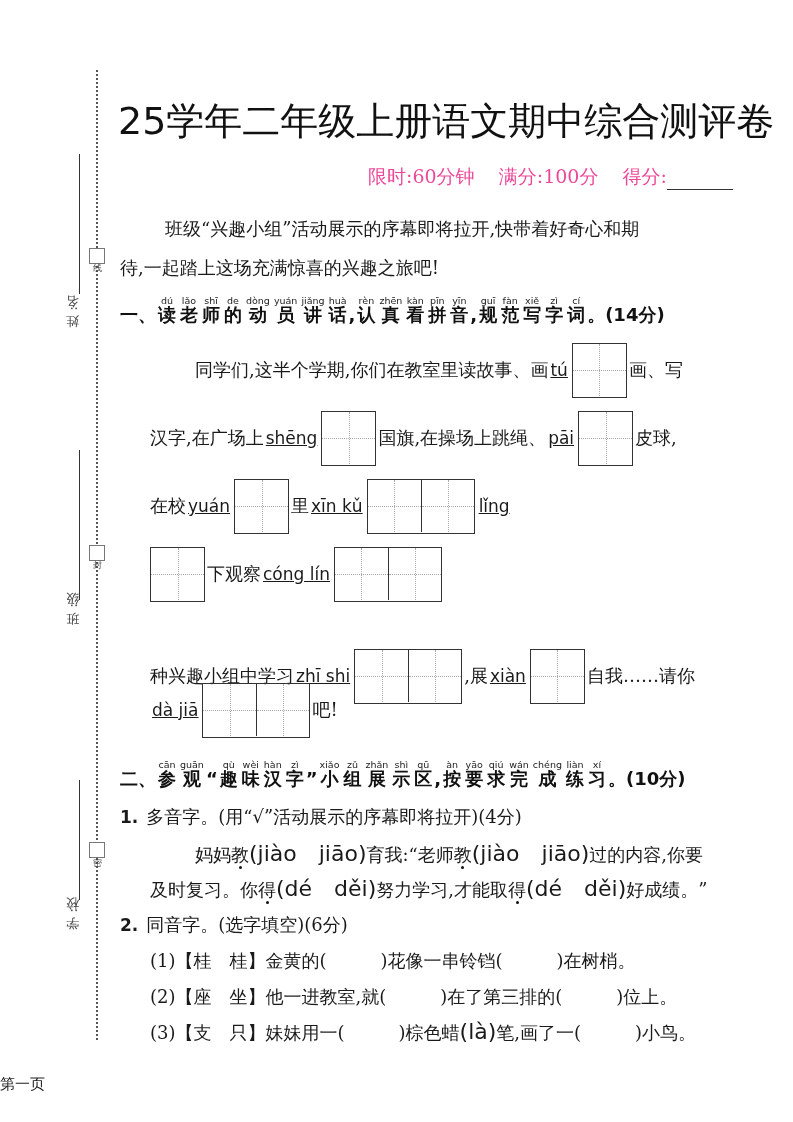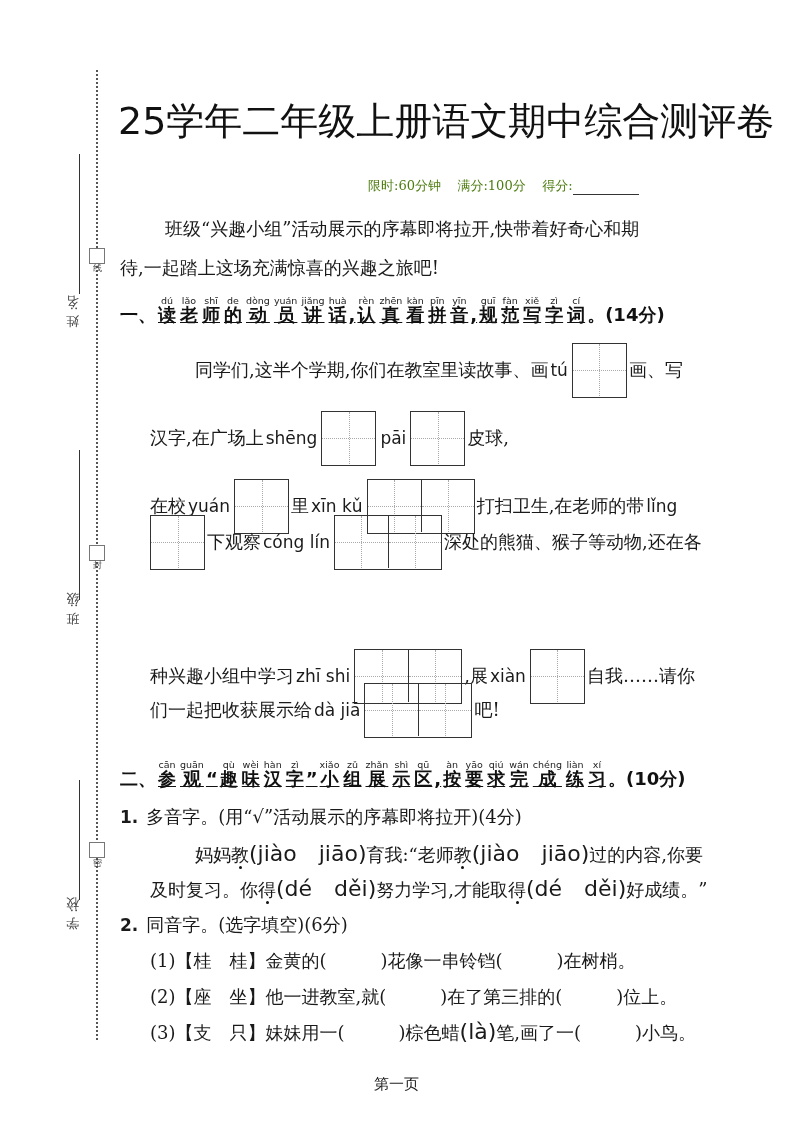--- a/index.html
+++ b/index.html
@@ -7,40 +7,40 @@
          font-family: "DejaVu Serif", "Liberation Serif", serif; color: #1a1a1a; }
   .margin-strip { position: absolute; left: 0; top: 0; width: 120px; height: 1122px; }
   .dotline { position: absolute; left: 96px; top: 70px; height: 970px; border-left: 2px dotted #555; }
   .seal { position: absolute; left: 89px; width: 16px; height: 16px; border: 1px solid #777; background:#fff;
           font-size: 9px; color:#444; display:flex; align-items:center; justify-content:center; writing-mode: vertical-rl; }
   .field-line { position: absolute; left: 79px; border-left: 1px solid #333; }
   .field-label { position: absolute; left: 64px; writing-mode: vertical-rl; transform: rotate(180deg);
                  font-size: 13px; color: #444; letter-spacing: 8px; font-family: "DejaVu Serif", serif; }
   .title { position: absolute; left: 118px; top: 96px; width: 650px; font-family: "DejaVu Sans", "Liberation Sans", sans-serif;
            font-size: 38px; letter-spacing: 0px; color: #111; white-space: nowrap; }
-  .meta { position: absolute; left: 368px; top: 177px; font-size: 13px; color: #4d7c0f; white-space: nowrap; }
+  .meta { position: absolute; left: 368px; top: 164px; font-size: 19px; color: #ec4899; white-space: nowrap; }
   .meta .blank { display:inline-block; width: 66px; border-bottom: 1px solid #333; height: 12px; vertical-align: bottom; }
   .para { position: absolute; font-size: 18px; line-height: 34px; white-space: nowrap; }
   .sec-head { position: absolute; left: 120px; font-family: "DejaVu Sans", "Liberation Sans", sans-serif; font-weight: bold;
               font-size: 18px; white-space: nowrap; color:#111; }
-  ruby { ruby-position: over; text-decoration: underline; }
+  ruby { ruby-position: over; }
   rt { font-family: "DejaVu Sans", sans-serif; font-weight: normal; font-size: 9.5px; color:#222; }
   .line { position: absolute; left: 150px; height: 56px; display: flex; align-items: center; white-space: nowrap;
           font-size: 18px; justify-content: center; }
-  .py { font-family: "DejaVu Sans", "Liberation Sans", sans-serif; font-size: 17px; margin: 0 2px; }
+  .py { font-family: "DejaVu Sans", "Liberation Sans", sans-serif; font-size: 17px; margin: 0 2px; text-decoration: underline; }
   .grid { display: inline-flex; border: 1.5px solid #333; height: 55px; margin: 0 2px; vertical-align: middle; }
   .cell { width: 53px; height: 52px; position: relative; }
   .cell + .cell { border-left: 1.5px solid #333; }
   .cell::before { content:""; position:absolute; left:50%; top:0; bottom:0; border-left:1px dotted #aaa; }
   .cell::after { content:""; position:absolute; top:50%; left:0; right:0; border-top:1px dotted #aaa; }
   .qnum { font-family: "DejaVu Sans", sans-serif; font-weight: bold; font-size: 17px; margin-right: 8px; }
   .dot { position: relative; }
   .dot::after { content:""; position:absolute; left:50%; bottom:-4px; width:3px; height:3px; margin-left:-1.5px; background:#111; border-radius:50%; }
   .pyn { font-family: "DejaVu Sans", sans-serif; font-size: 22px; }
-  .footer { position: absolute; left: 0; width: 793px; top: 1075px; text-align: center; font-family: "DejaVu Sans", sans-serif; font-size: 15px; }
+  .footer { position: absolute; left: 0; width: 793px; top: 1075px; text-align: left; font-family: "DejaVu Sans", sans-serif; font-size: 15px; }
 </style>
 </head>
 <body>
 
 <div class="margin-strip">
   <div class="dotline"></div>
   <div class="seal" style="top:248px">线</div>
   <div class="seal" style="top:545px">封</div>
   <div class="seal" style="top:842px">密</div>
   <div class="field-line" style="top:154px;height:140px"></div>
@@ -70,69 +70,67 @@
       <span class="cell"></span>
     </span>
   <span>画、写</span>
 </div>
 <div class="line" style="top:410px">
   <span>汉字,在广场上</span>
   <span class="py">shēng</span>
   <span class="grid">
       <span class="cell"></span>
     </span>
+  <span>国旗,在操场上跳绳、</span>
   <span class="py">pāi</span>
   <span class="grid">
       <span class="cell"></span>
     </span>
   <span>皮球,</span>
 </div>
 <div class="line" style="top:478px">
   <span>在校</span>
   <span class="py">yuán</span>
   <span class="grid">
       <span class="cell"></span>
     </span>
   <span>里</span>
   <span class="py">xīn kǔ</span>
   <span class="grid">
       <span class="cell"></span>
       <span class="cell"></span>
     </span>
-  <span>打扫卫生,在老师的带</span>
   <span class="py">lǐng</span>
 </div>
-<div class="line" style="top:514px">
+<div class="line" style="top:546px">
   <span class="grid" style="margin-left:0">
       <span class="cell"></span>
     </span>
   <span>下观察</span>
   <span class="py">cóng lín</span>
   <span class="grid">
       <span class="cell"></span>
       <span class="cell"></span>
     </span>
-  <span>深处的熊猫、猴子等动物,还在各</span>
 </div>
 <div class="line" style="top:648px">
   <span>种兴趣小组中学习</span>
   <span class="py">zhī shi</span>
   <span class="grid">
       <span class="cell"></span>
       <span class="cell"></span>
     </span>
   <span>,展</span>
   <span class="py">xiàn</span>
   <span class="grid">
       <span class="cell"></span>
     </span>
   <span>自我……请你</span>
 </div>
 <div class="line" style="top:682px">
-  <span>们一起把收获展示给</span>
   <span class="py">dà jiā</span>
   <span class="grid">
       <span class="cell"></span>
       <span class="cell"></span>
     </span>
   <span>吧!</span>
 </div>
 
 <div class="sec-head" id="s2head" style="top:760px"><span>二、</span><ruby style="margin: 0px 2px;">参<rt>cān</rt></ruby><ruby style="margin: 0px 2px;">观<rt>guān</rt></ruby><ruby>“<rt>&nbsp;</rt></ruby><ruby style="margin: 0px 2px;">趣<rt>qù</rt></ruby><ruby style="margin: 0px 2px;">味<rt>wèi</rt></ruby><ruby style="margin: 0px 2px;">汉<rt>hàn</rt></ruby><ruby style="margin: 0px 2px;">字<rt>zì</rt></ruby><ruby>”<rt>&nbsp;</rt></ruby><ruby style="margin: 0px 2px;">小<rt>xiǎo</rt></ruby><ruby style="margin: 0px 2px;">组<rt>zǔ</rt></ruby><ruby style="margin: 0px 2px;">展<rt>zhǎn</rt></ruby><ruby style="margin: 0px 2px;">示<rt>shì</rt></ruby><ruby style="margin: 0px 2px;">区<rt>qū</rt></ruby><ruby>,<rt>&nbsp;</rt></ruby><ruby style="margin: 0px 2px;">按<rt>àn</rt></ruby><ruby style="margin: 0px 2px;">要<rt>yāo</rt></ruby><ruby style="margin: 0px 2px;">求<rt>qiú</rt></ruby><ruby style="margin: 0px 2px;">完<rt>wán</rt></ruby><ruby style="margin: 0px 2px;">成<rt>chéng</rt></ruby><ruby style="margin: 0px 2px;">练<rt>liàn</rt></ruby><ruby style="margin: 0px 2px;">习<rt>xí</rt></ruby><span>。(10分)</span></div>
 

